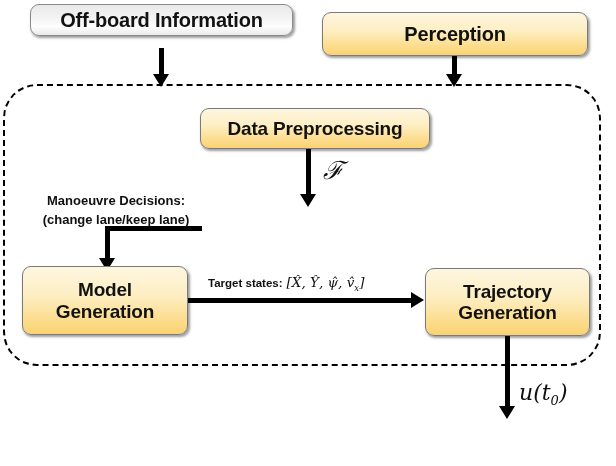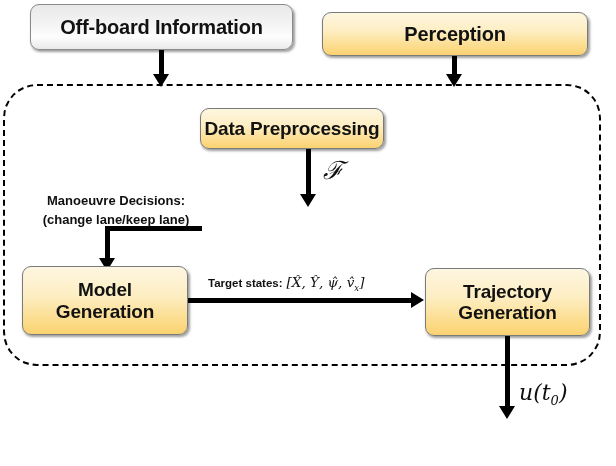--- a/index.html
+++ b/index.html
@@ -133,39 +133,39 @@
   }
   .math-vec sub { font-size: 8.5px; font-style: italic; }
 </style>
 </head>
 <body>
 
 <div id="canvas">
 
   <div id="dashed-region"></div>
 
-  <div class="node node-gray" style="left:30px; top:4px; width:263px; height:46px; font-size:20px;">
+  <div class="node node-gray" style="left:30px; top:4px; width:263px; height:32px; font-size:20px;">
     <span>Off-board Information</span>
   </div>
 
   <div class="node node-yellow" style="left:322px; top:12px; width:266px; height:44px; font-size:20px;">
     <span>Perception</span>
   </div>
 
   <div class="varrow">
     <div class="vline" style="left:159px; top:48px; height:29px;"></div>
     <div class="head-down" style="left:153px; top:74px;"></div>
   </div>
 
   <div class="varrow">
     <div class="vline" style="left:452px; top:48px; height:29px;"></div>
     <div class="head-down" style="left:446px; top:74px;"></div>
   </div>
 
-  <div class="node node-yellow" style="left:200px; top:108px; width:184px; height:41px; font-size:19px;">
+  <div class="node node-yellow" style="left:200px; top:108px; width:230px; height:41px; font-size:19px;">
     <span>Data Preprocessing</span>
   </div>
 
   <div class="varrow">
     <div class="vline" style="left:306px; top:149px; height:48px;"></div>
     <div class="head-down" style="left:300px; top:194px;"></div>
   </div>
   <div class="edge-label lbl-F mathscript">ℱ</div>
 
 

